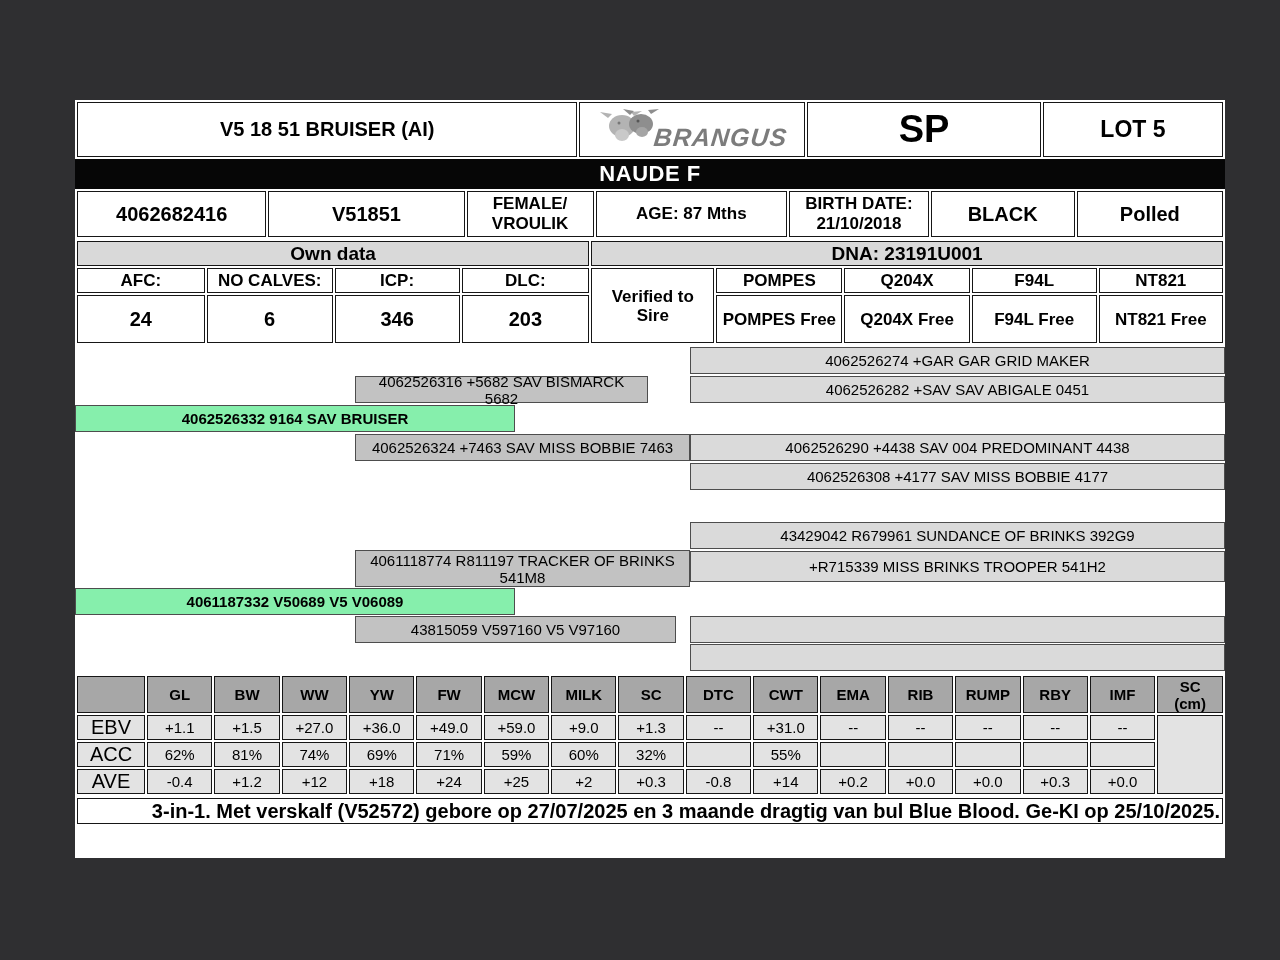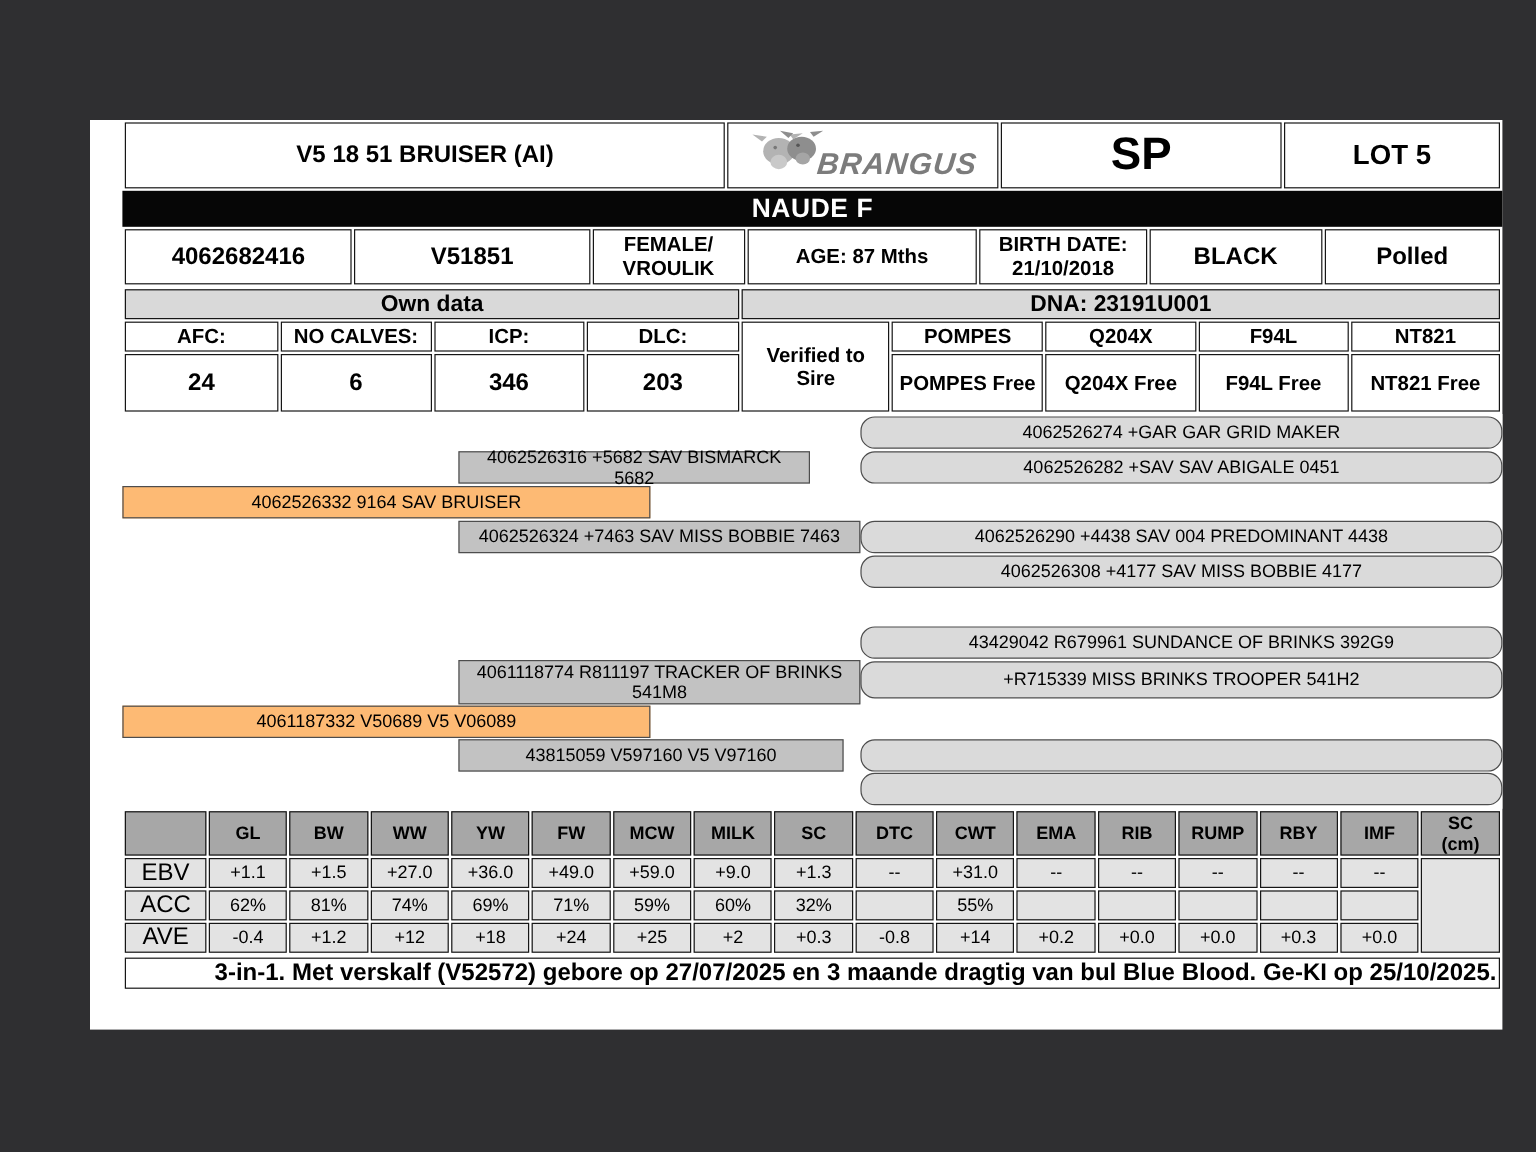--- a/index.html
+++ b/index.html
@@ -2,21 +2,21 @@
 <html><head>
 <meta charset="utf-8">
 <style>
   html,body{margin:0;padding:0;}
   body{
     width:1280px;height:960px;position:relative;
     background:#2f2f31;
     font-family:"Liberation Sans", sans-serif;
     color:#000;
   }
-  .sheet{position:absolute;left:75px;top:100px;width:1150px;height:758px;background:#ffffff;padding-left:27px;}
+  .sheet{position:absolute;left:75px;top:100px;width:1150px;height:758px;background:#ffffff;}
   table{width:100%;border-collapse:separate;border-spacing:2px;table-layout:fixed;background:transparent;}
   td{border:1px solid #161616;background:#fff;text-align:center;vertical-align:middle;overflow:hidden;padding:0 2px;box-sizing:border-box;}
   .b{font-weight:bold;}
   
   .t-header td{height:55px;}
   .title-cell{font-size:20px;font-weight:bold;}
   .sp-cell{font-size:38px;font-weight:bold;}
   .lot-cell{font-size:23px;font-weight:bold;}
   .logo-cell{position:relative;}
   .logo-wrap{display:flex;align-items:center;justify-content:center;height:100%;position:relative;}
@@ -29,23 +29,23 @@
   .fs17{font-size:17px;line-height:20px;}
   
   .t-data .hdr{height:25px;background:#d9d9d9;font-weight:bold;font-size:19px;}
   .t-data .lab{height:25px;font-weight:bold;font-size:17px;}
   .t-data .val{height:48px;font-weight:bold;font-size:20px;}
   .t-data .test{font-size:17px;line-height:19px;}
   
   .pedigree{position:relative;height:329px;background:#fff;}
   .pbox{position:absolute;border:1px solid #4d4d4d;display:flex;align-items:center;justify-content:center;
         font-size:15px;line-height:17px;text-align:center;padding:0 6px;box-sizing:border-box;}
-  .lv1{background:#fdba74;font-weight:normal;}
+  .lv1{background:#86efac;font-weight:bold;}
   .lv2{background:#c2c2c2;}
-  .lv3{background:#dadada;border-radius:12px;}
+  .lv3{background:#dadada;}
   
   .t-ebv .h{background:#a7a7a7;font-weight:bold;font-size:15px;height:37px;line-height:17px;}
   .t-ebv .rl{background:#e3e3e3;font-size:20px;height:24px;}
   .t-ebv .v{background:#e3e3e3;font-size:15px;height:24px;}
   .t-ebv .merge{background:#e3e3e3;}
   
   .t-note td{height:26px;text-align:right;font-weight:bold;font-size:20px;padding-left:6px;}
 </style>
 </head>
 <body>

